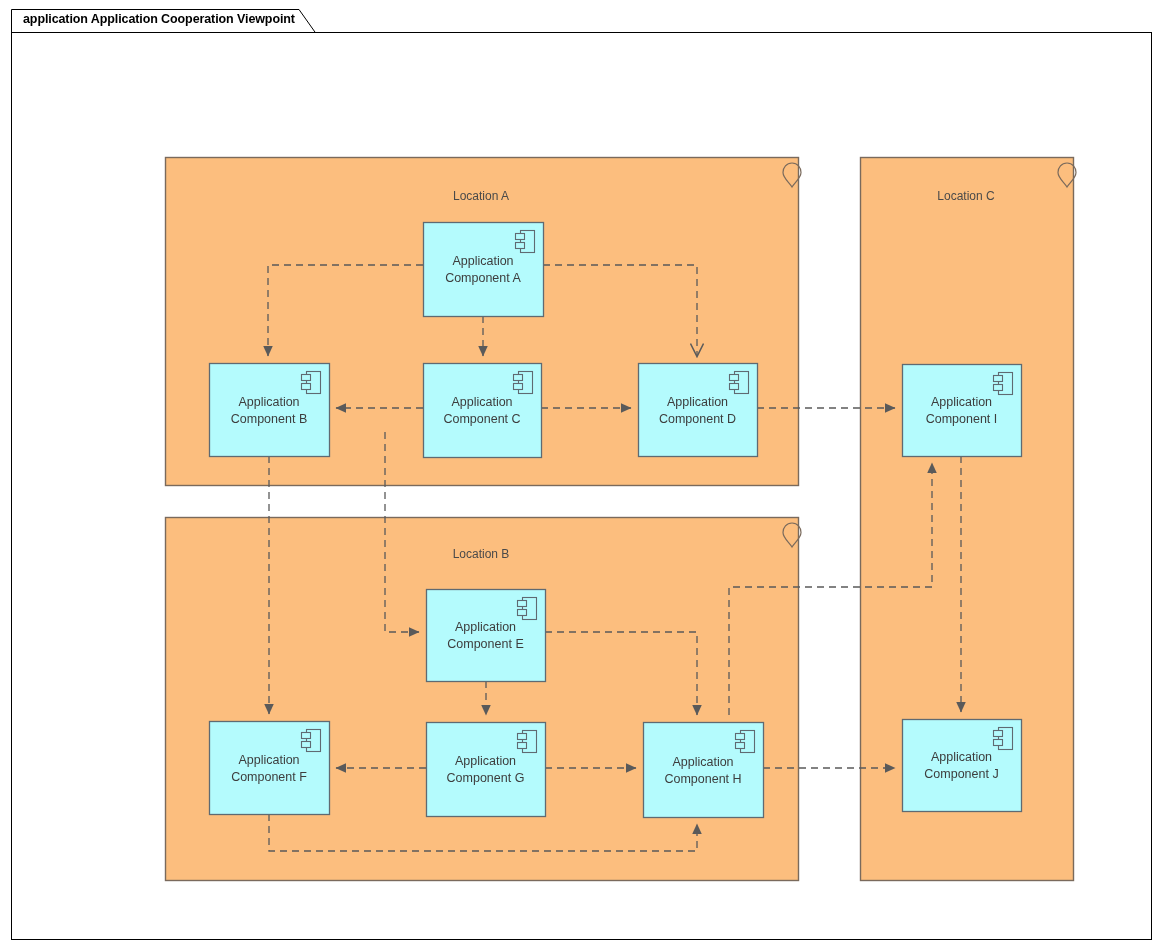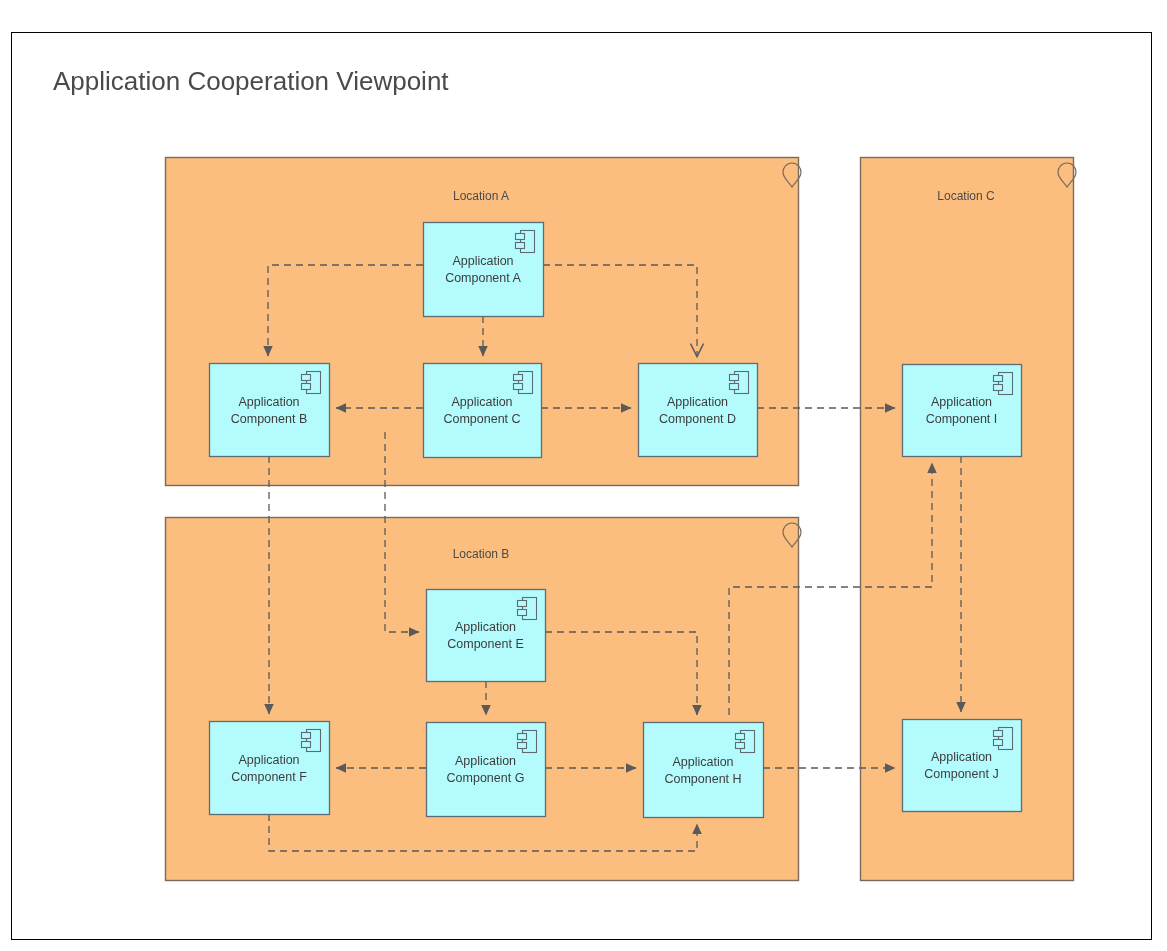--- a/index.html
+++ b/index.html
@@ -64,24 +64,29 @@
   }
   text { font-family: "Liberation Sans", sans-serif; }
   .loc-label { font-size: 12px; fill: #4a4a4a; text-anchor: middle; }
   .cmp-label { font-size: 12.5px; fill: #3d3d3d; text-anchor: middle; }
 </style>
 </head>
 <body>
 
 <div id="app">
 
+  <div id="tab-bar">
+    <svg id="tab-shape" width="310" height="25">
+      <path d="M 0.5 24.5 L 0.5 0.5 L 288 0.5 L 305 24.5 Z" fill="#ffffff" stroke="#000000" stroke-width="1"></path>
+    </svg>
+    <div id="tab-label">application Application Cooperation Viewpoint</div>
+  </div>
 
   <div id="canvas-frame"></div>
 
-  <div id="diagram-title">Application Cooperation Viewpoint</div>
 
   <svg id="diagram-svg" width="1167" height="951">
     <defs>
       <marker id="arrow-filled" viewBox="0 0 12 12" refX="10.5" refY="6" markerWidth="9" markerHeight="9" orient="auto-start-reverse">
         <path d="M 0 1 L 11 6 L 0 11 z" fill="#5a5a5a"></path>
       </marker>
       <marker id="arrow-open" viewBox="0 0 12 12" refX="10.5" refY="6" markerWidth="11" markerHeight="11" orient="auto-start-reverse">
         <path d="M 0 0.5 L 11 6 L 0 11.5" fill="none" stroke="#5a5a5a" stroke-width="1.3"></path>
       </marker>
     </defs>

